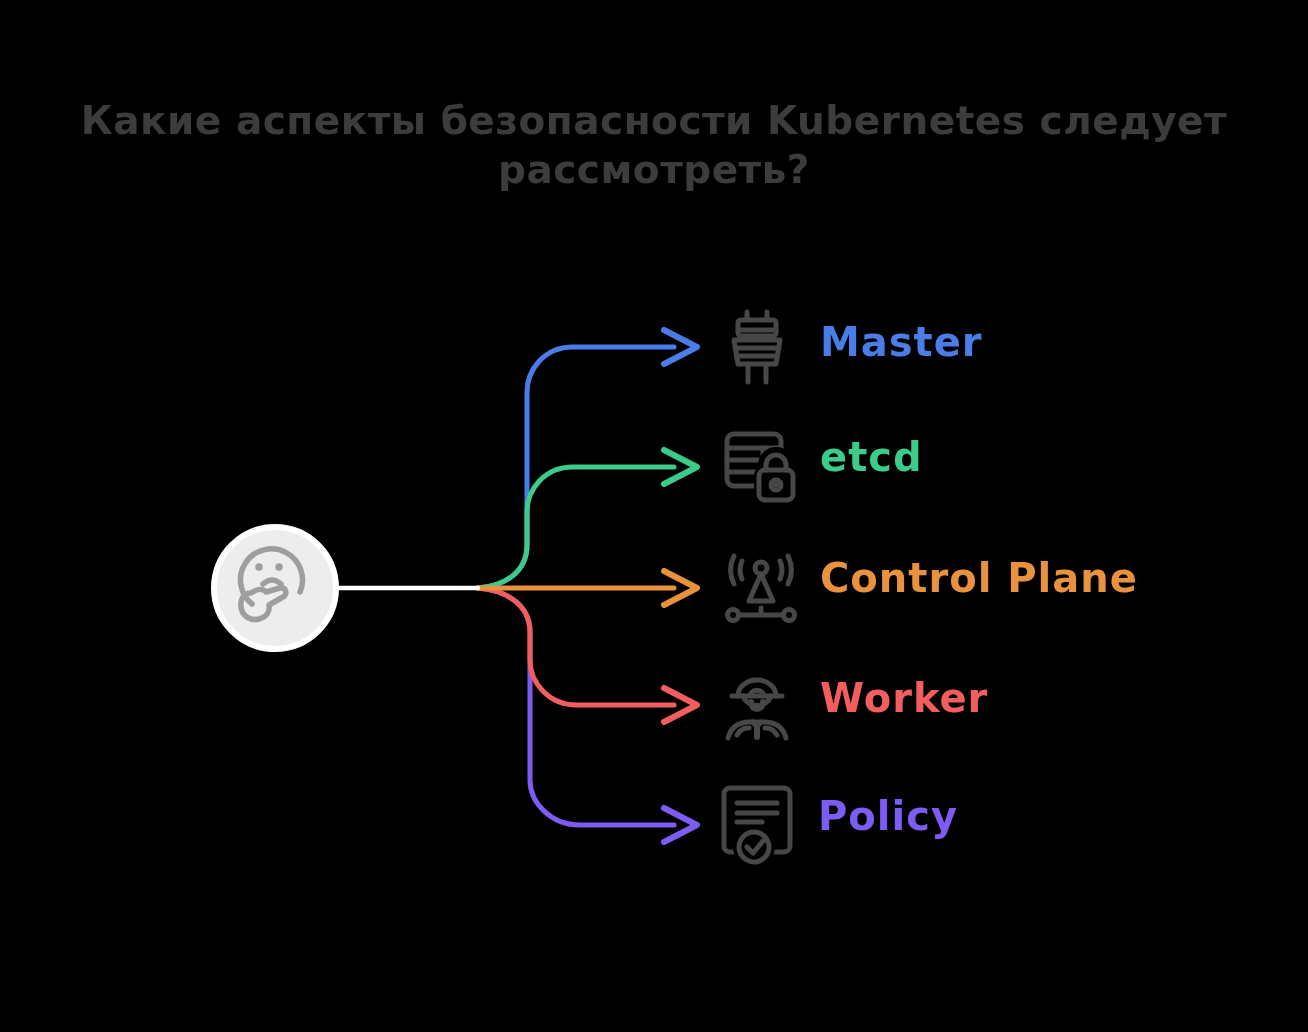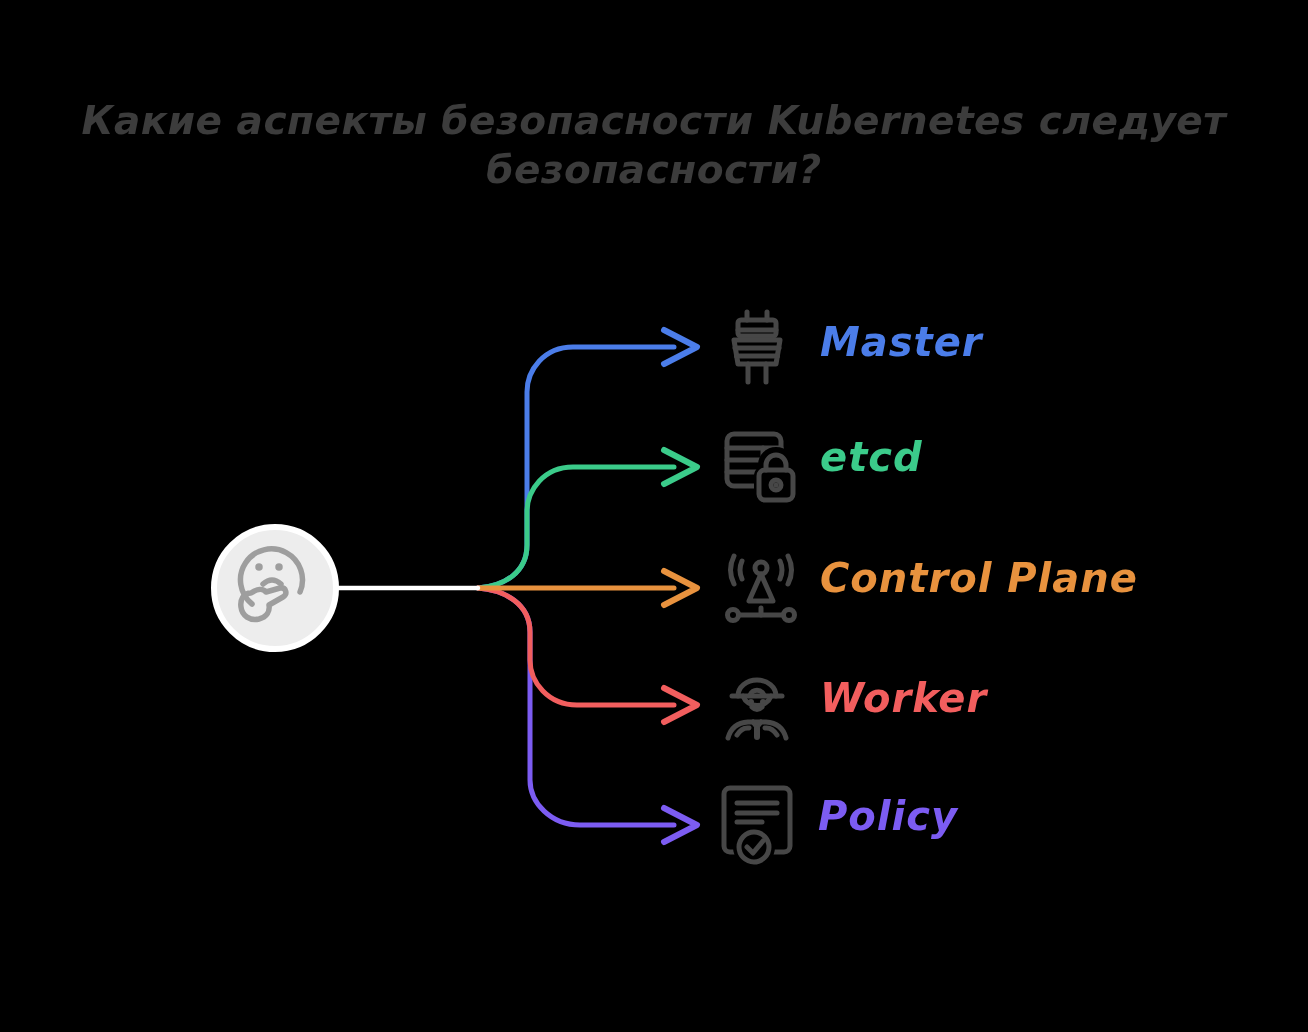--- a/index.html
+++ b/index.html
@@ -2,21 +2,20 @@
 <html><head>
 <meta charset="utf-8">
 <style>
   html,body{margin:0;padding:0;}
   body{font-family:"DejaVu Sans","Liberation Sans",sans-serif;}
   .canvas{
     position:relative;
     width:1308px;
     height:1032px;
     overflow:hidden;
-    font-style:italic;
   }
   .title-block{
     position:absolute;
     top:96px;
     left:0;
     width:100%;
     text-align:center;
     font-weight:bold;
     font-size:39px;
     line-height:49px;
@@ -43,21 +42,21 @@
     letter-spacing:1px;
   }
 </style>
 </head>
 <body>
 
 <div class="canvas" style="background-color: rgb(0, 0, 0);">
 
   <div class="title-block" style="color: rgb(60, 60, 60);">
     <div>Какие аспекты безопасности Kubernetes следует</div>
-    <div>безопасности?</div>
+    <div>рассмотреть?</div>
   </div>
 
   <svg class="diagram-svg" width="1308" height="1032" viewBox="0 0 1308 1032">
 
     <g>
       <path class="stroke-path curve" d="M478 588 C505 586 527 572 527 545 L527 392 C527 370 544 347 573 347 L674 347" stroke="#4b7de9"></path>
       <path class="stroke-path curve" d="M478 588 C505 586 527 572 527 545 L527 512 C527 490 544 467 573 467 L674 467" stroke="#3bcb8a"></path>
       <path class="stroke-path curve" d="M478 588 C505 590 530 604 530 632 L530 780 C530 803 551 825 580 825 L674 825" stroke="#7c5cf2"></path>
       <path class="stroke-path curve" d="M478 588 C505 590 530 604 530 632 L530 660 C530 682 548 705 577 705 L674 705" stroke="#f25e5e"></path>
       <path class="stroke-path curve" d="M478 588 L674 588" stroke="#e8923e"></path>

